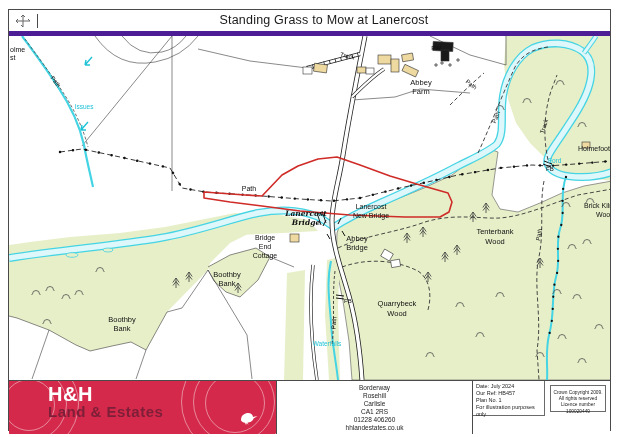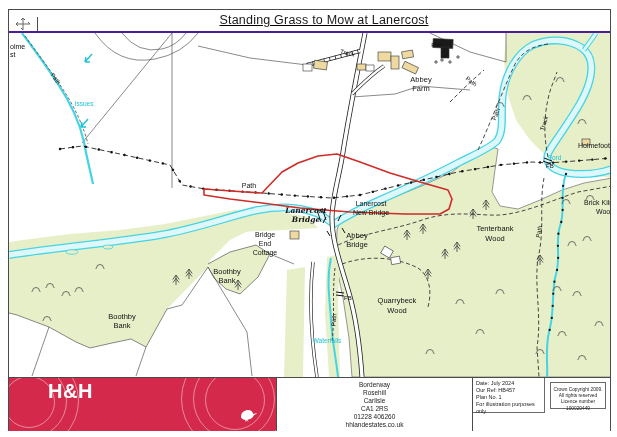--- a/index.html
+++ b/index.html
@@ -1,19 +1,19 @@
 <!DOCTYPE html>
 <html><head>
 <meta charset="utf-8">
 <style>
   html,body{margin:0;padding:0;background:#fff;}
   body{width:617px;height:437px;position:relative;font-family:"Liberation Sans",sans-serif;-webkit-font-smoothing:antialiased;}
   .sheet{position:absolute;left:8px;top:9px;width:601px;height:420px;border:1px solid #4a4a4a;background:#fff;}
   
-  .titlebar{height:21px;border-bottom:2px solid #4c1d95;display:flex;align-items:flex-end;text-decoration:underline;}
+  .titlebar{height:21px;border-bottom:5px solid #4c1d95;display:flex;align-items:center;}
   .compass-box{width:28px;border-right:1px solid #4a4a4a;display:flex;align-items:center;justify-content:center;}
   .title{flex:1;text-align:center;font-size:12.5px;color:#1a1a1a;line-height:21px;letter-spacing:.2px;}
   
   .map-area{position:relative;height:344px;overflow:hidden;background:#fff;}
   .map-area svg{display:block;}
   text{font-family:"Liberation Sans",sans-serif;}
   .mtxt{font-size:7px;fill:#111;}
   .mtxt-b{font-size:7.5px;fill:#111;}
   .mtxt-sm{font-size:6px;fill:#111;}
   .cyantxt{font-size:6.5px;fill:#1fc3d6;}
@@ -252,20 +252,21 @@
   <div class="footer">
     <div class="brand">
       <div class="swirl" style="left:-28px;top:-26px;width:96px;height:96px;"></div>
       <div class="swirl" style="left:-16px;top:-14px;width:72px;height:72px;"></div>
       <div class="swirl" style="left:-6px;top:-2px;width:50px;height:50px;"></div>
       <div class="swirl" style="left:172px;top:-32px;width:104px;height:104px;"></div>
       <div class="swirl" style="left:184px;top:-20px;width:80px;height:80px;"></div>
       <div class="swirl" style="left:196px;top:-8px;width:58px;height:58px;"></div>
       <div class="brand-text">
         <div class="brand-top">H&amp;H</div>
+        <div class="brand-bottom">Land &amp; Estates</div>
       </div>
       <div class="bird">
         <svg width="22" height="18" viewBox="0 0 22 18">
           <path d="M3,12 C3,7 7,5 10,5 C13,5 15,7 15,9 L19.5,8 L15.5,10.5 C15,13 12,14.5 9.5,14.5 L10.5,17 L8.8,15 L8,17 L7,14.8 C5,14.5 3,13.5 3,12 Z" fill="#fff"></path>
         </svg>
       </div>
     </div>
     <div class="address">
       <div>Borderway</div>
       <div>Rosehill</div>

